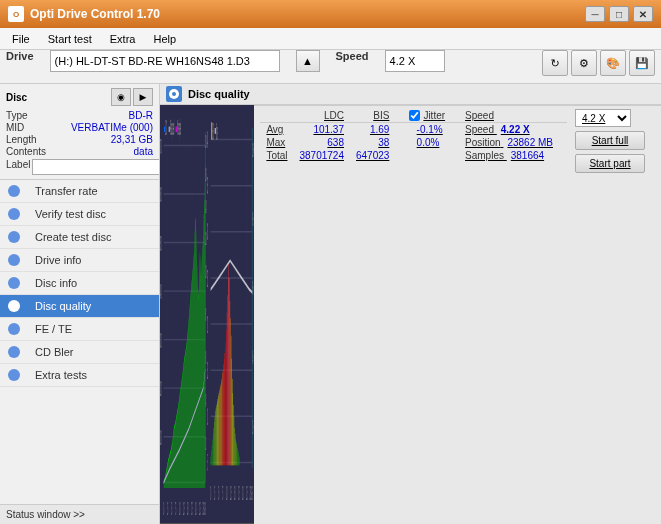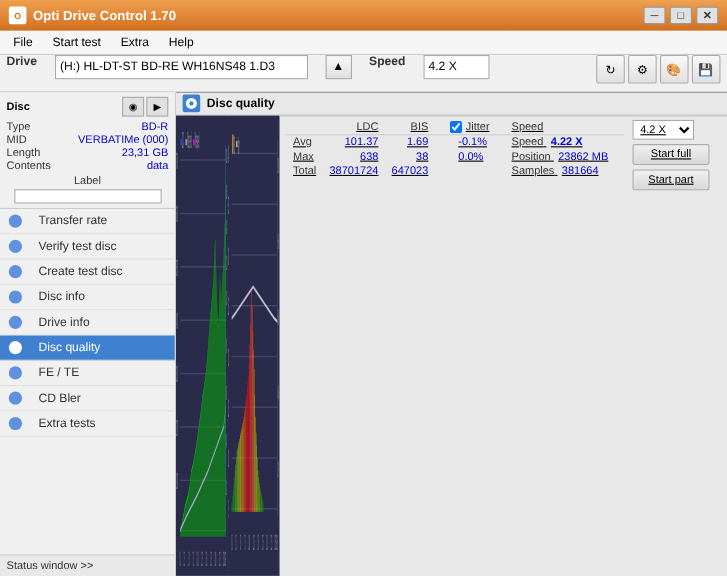--- a/index.html
+++ b/index.html
@@ -32,21 +32,21 @@
     
     .sidebar { width: 160px; background: #f0f0f0; border-right: 1px solid #ccc; display: flex; flex-direction: column; overflow: hidden; }
     .disc-info-section { padding: 4px 6px; border-bottom: 1px solid #ccc; }
     .disc-header { display: flex; align-items: center; justify-content: space-between; margin-bottom: 4px; }
     .disc-title { font-weight: bold; font-size: 10px; }
     .disc-icons { display: flex; gap: 2px; }
     .disc-icon-btn { width: 20px; height: 18px; background: #e0e0e0; border: 1px solid #aaa; display: flex; align-items: center; justify-content: center; font-size: 9px; cursor: pointer; }
     .disc-row { display: flex; justify-content: space-between; margin-bottom: 1px; }
     .disc-key { color: #333; font-size: 10px; }
     .disc-val { color: #0000cc; font-size: 10px; }
-    .disc-label-row { display: flex; align-items: center; gap: 2px; margin-top: 2px; flex-direction: column; }
+    .disc-label-row { display: flex; align-items: flex-start; gap: 2px; margin-top: 2px; }
     .disc-label-input { flex: 1; height: 16px; border: 1px solid #aaa; background: white; font-size: 10px; }
 
     .nav-items { flex: 1; overflow-y: auto; }
     .nav-item { display: flex; align-items: center; gap: 15px; padding: 5px 8px; cursor: pointer; font-size: 11px; color: #333; border-bottom: 1px solid #e0e0e0; }
     .nav-item.active { background: #4080d0; color: white; }
     .nav-dot { width: 12px; height: 12px; border-radius: 50%; background: #6090e0; display: inline-block; flex-shrink: 0; }
     .nav-item.active .nav-dot { background: white; }
 
     
     .sidebar-status { border-top: 1px solid #ccc; padding: 4px 6px; font-size: 10px; color: #333; background: #e8e8e8; cursor: pointer; }
@@ -151,25 +151,25 @@
       <div class="nav-item">
         <span class="nav-dot"></span>
         <span>Verify test disc</span>
       </div>
       <div class="nav-item">
         <span class="nav-dot"></span>
         <span>Create test disc</span>
       </div>
       <div class="nav-item">
         <span class="nav-dot"></span>
+        <span>Drive info</span>
+      </div>
+      <div class="nav-item">
+        <span class="nav-dot"></span>
         <span>Disc info</span>
-      </div>
-      <div class="nav-item">
-        <span class="nav-dot"></span>
-        <span>Drive info</span>
       </div>
       <div class="nav-item active">
         <span class="nav-dot"></span>
         <span>Disc quality</span>
       </div>
       <div class="nav-item">
         <span class="nav-dot"></span>
         <span>FE / TE</span>
       </div>
       <div class="nav-item">

